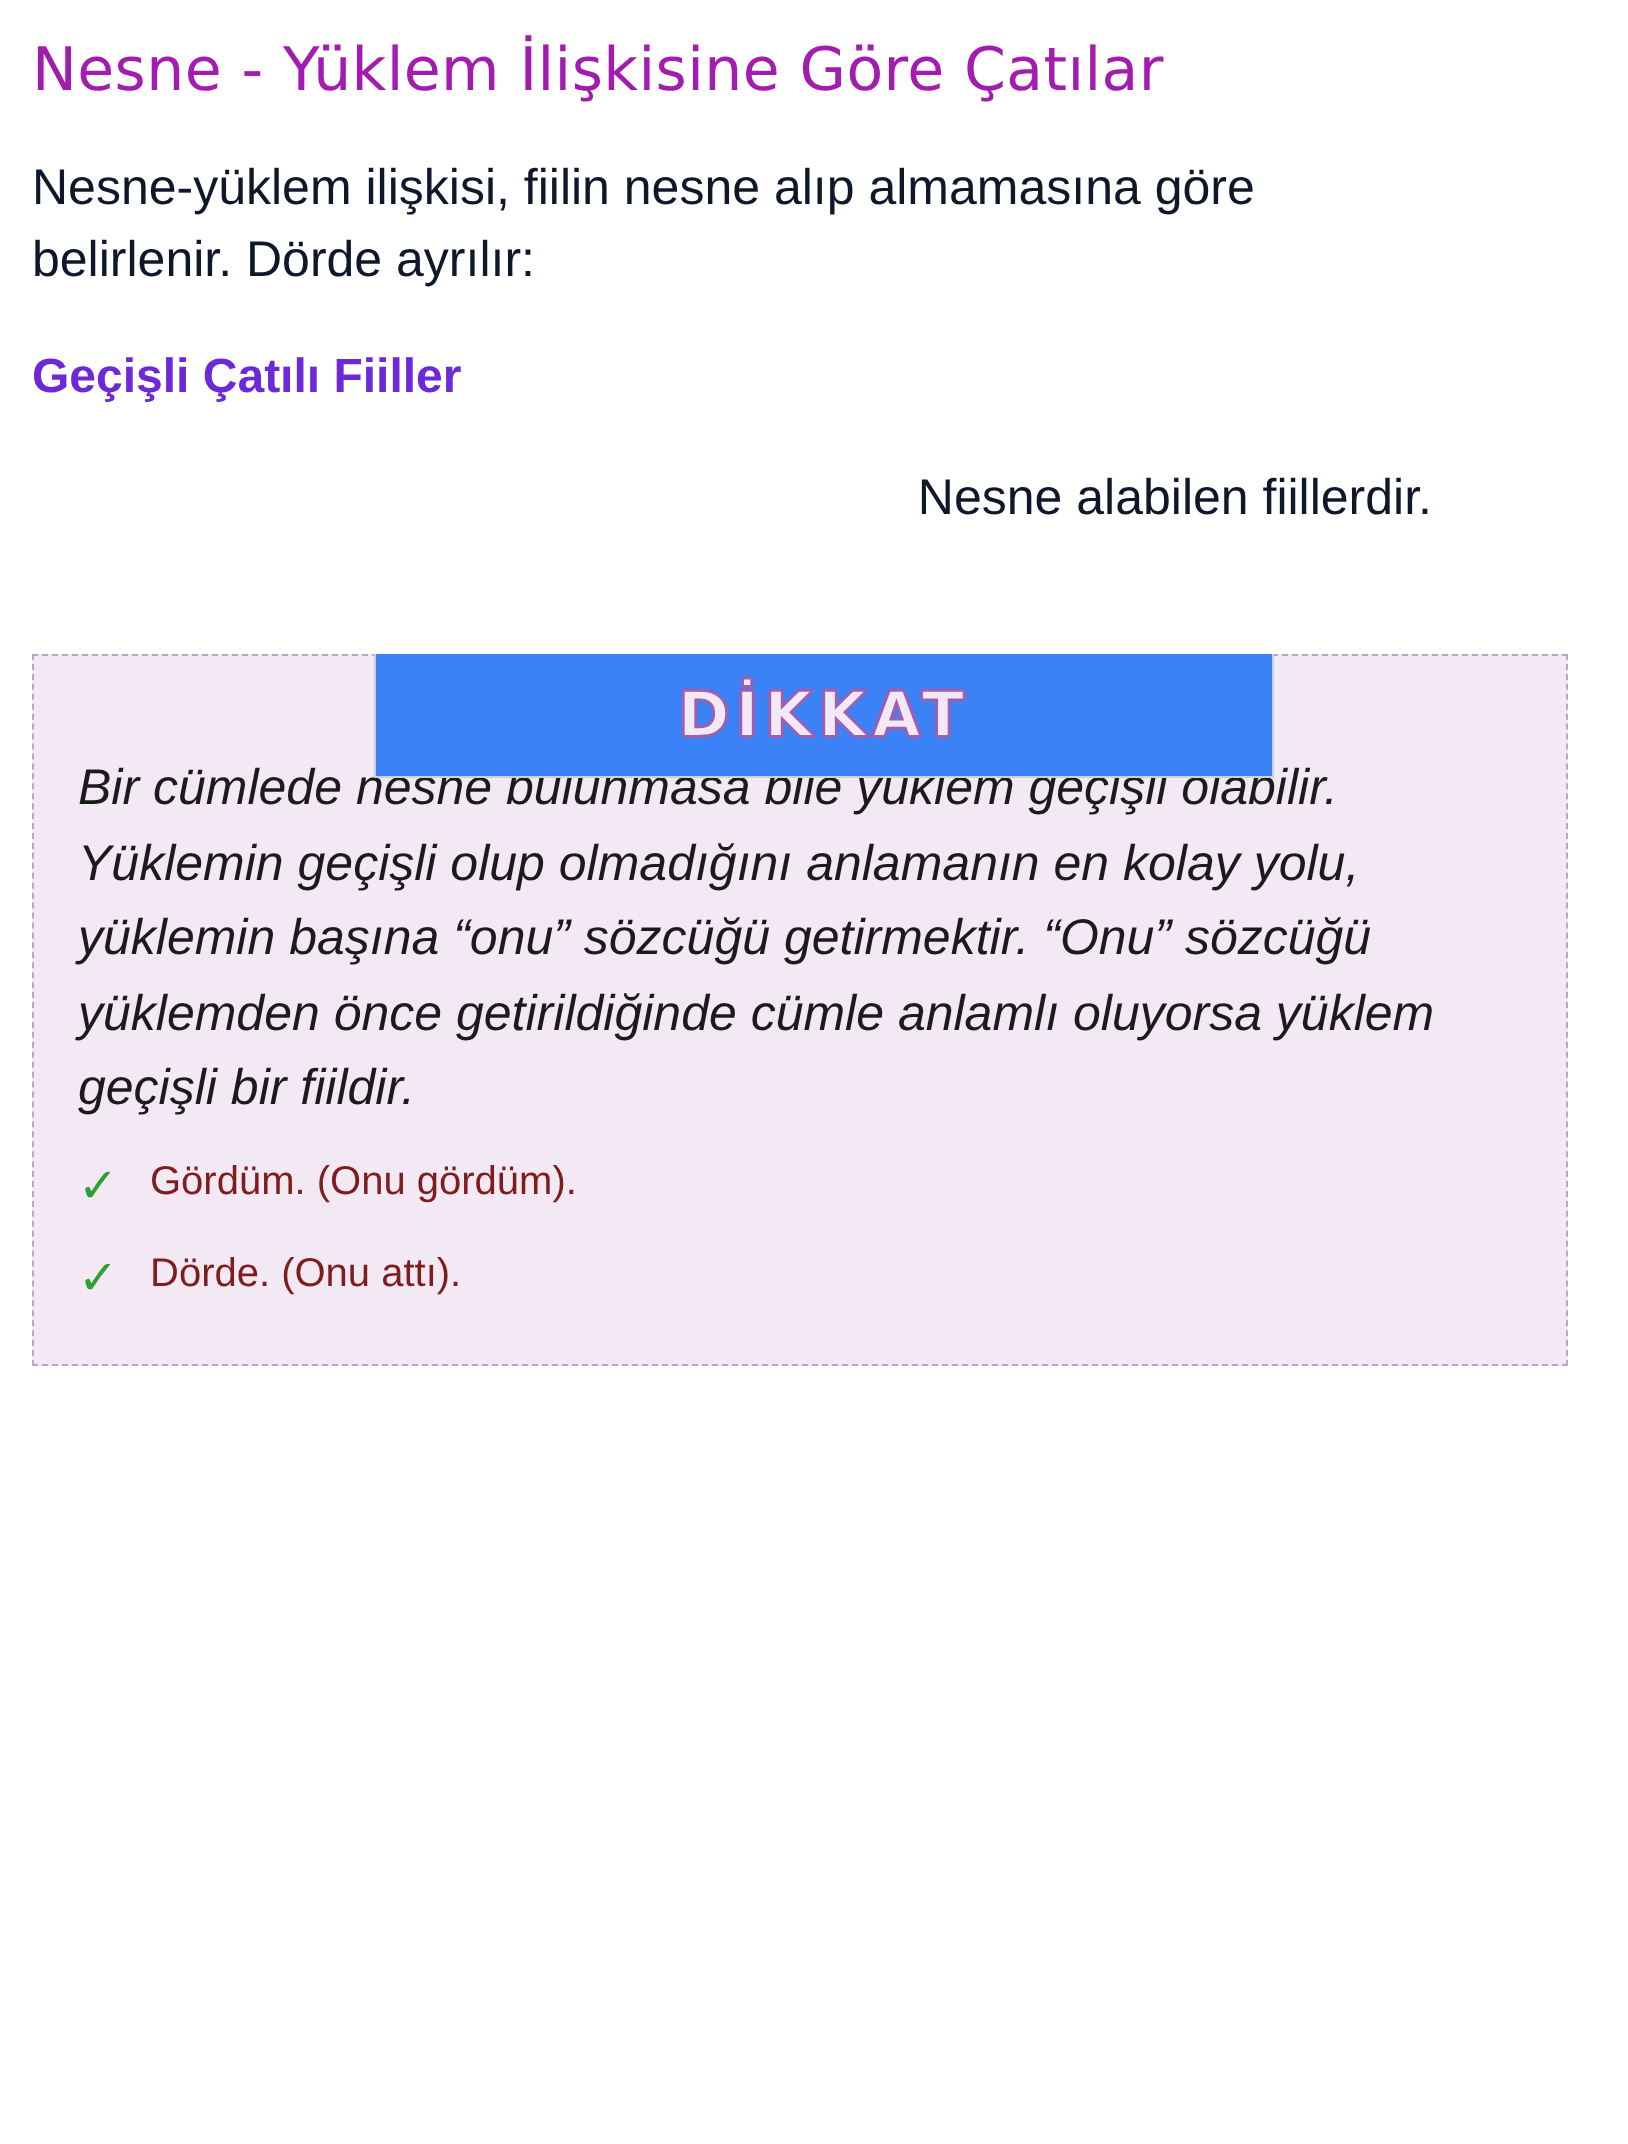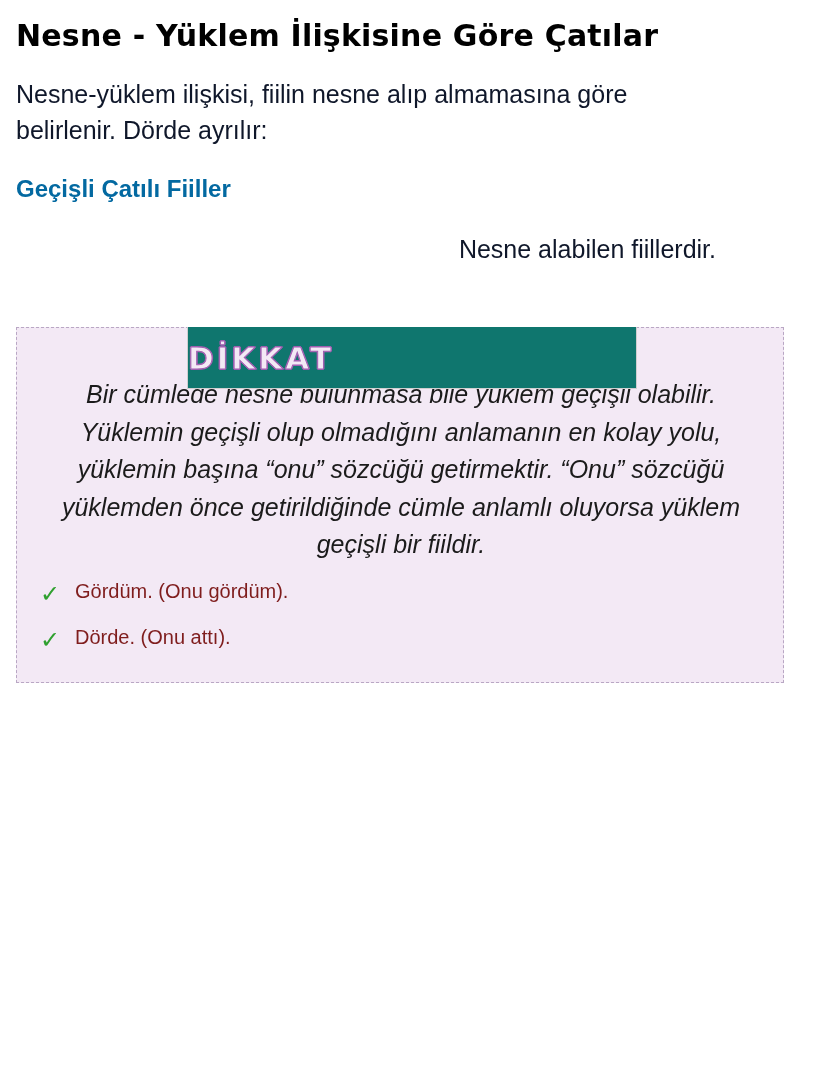--- a/index.html
+++ b/index.html
@@ -20,40 +20,40 @@
     box-sizing: border-box;
     padding: 18px 16px 0 16px;
     position: relative;
   }
 
   
   .doc-title {
     font-family: "DejaVu Sans", sans-serif;
     font-size: 30px;
     line-height: 1.2;
-    font-weight: 700;
-    color: #000000;
+    font-weight: 400;
+    color: #a21caf;
     letter-spacing: 0.2px;
     margin: 0 0 22px 0;
     padding: 0;
   }
 
   
   .para {
     font-size: 25px;
     line-height: 1.45;
     color: #0f172a;
     margin: 0 0 24px 0;
     max-width: 700px;
   }
   .subhead {
     font-size: 24px;
     line-height: 1.35;
     font-weight: 700;
-    color: #0369a1;
+    color: #6d28d9;
     margin: 0 0 26px 0;
   }
   .para.tight {
     margin-bottom: 60px;
     text-align: right;
   }
 
   
   .callout-wrap {
     position: relative;
@@ -63,35 +63,34 @@
     position: relative;
     border: 1px dashed #b9a7c4;
     background: #f3e9f5;
     padding: 48px 14px 26px 22px;
     box-sizing: border-box;
     width: 768px;
   }
   .callout-inner {
     background: #f3e9f5;
     padding: 0;
-    text-align: center;
   }
   .callout-tab {
     position: absolute;
     top: -1px;
     left: 170px;
     width: 450px;
     height: 62px;
-    background: #0f766e;
+    background: #3b82f6;
     border: 1px solid #cfcfcf;
     border-top: none;
     box-sizing: border-box;
     display: flex;
     align-items: center;
-    justify-content: flex-start;
+    justify-content: center;
     z-index: 3;
   }
   .callout-tab-label {
     font-family: "DejaVu Sans", sans-serif;
     font-size: 31px;
     font-weight: 700;
     letter-spacing: 3px;
     color: #f3e9f5;
     -webkit-text-stroke: 1px #a05fb0;
     text-shadow:

